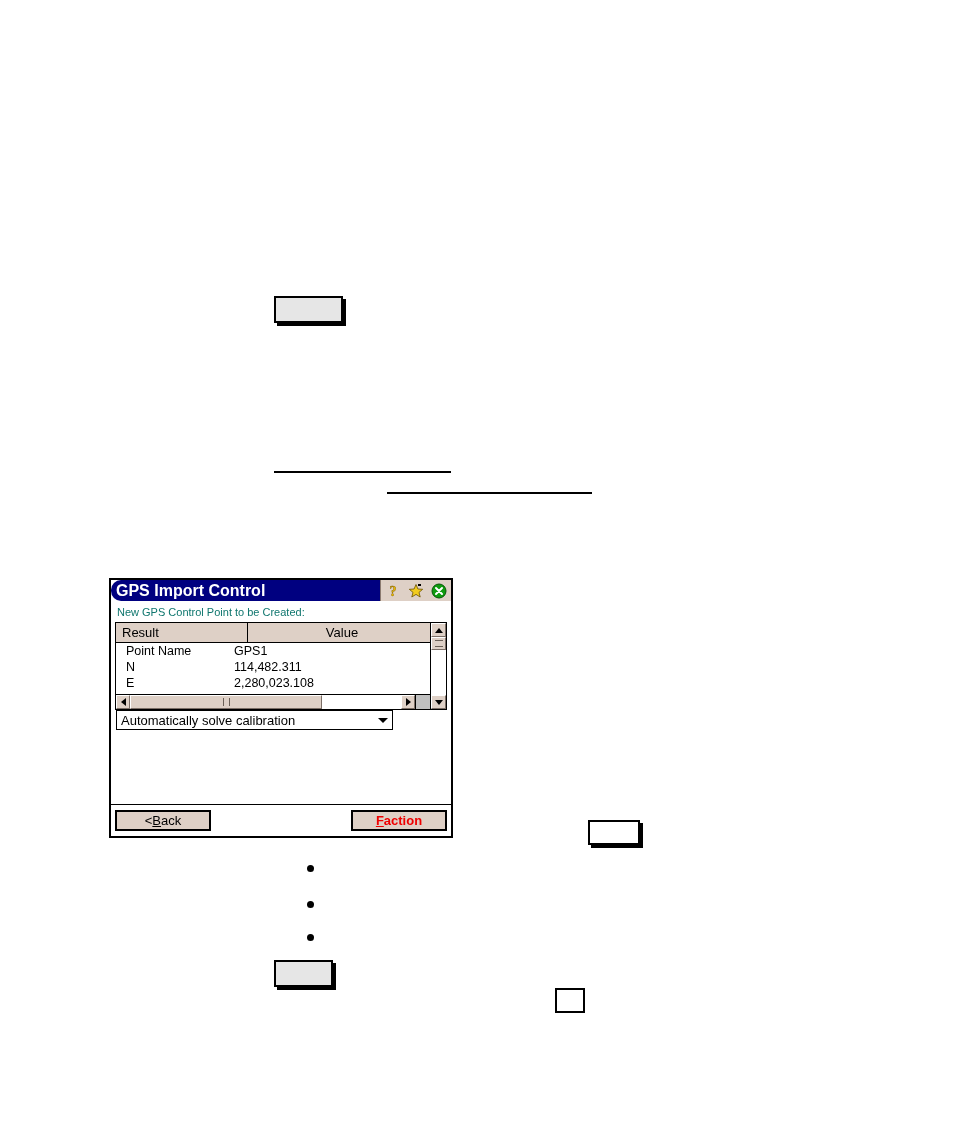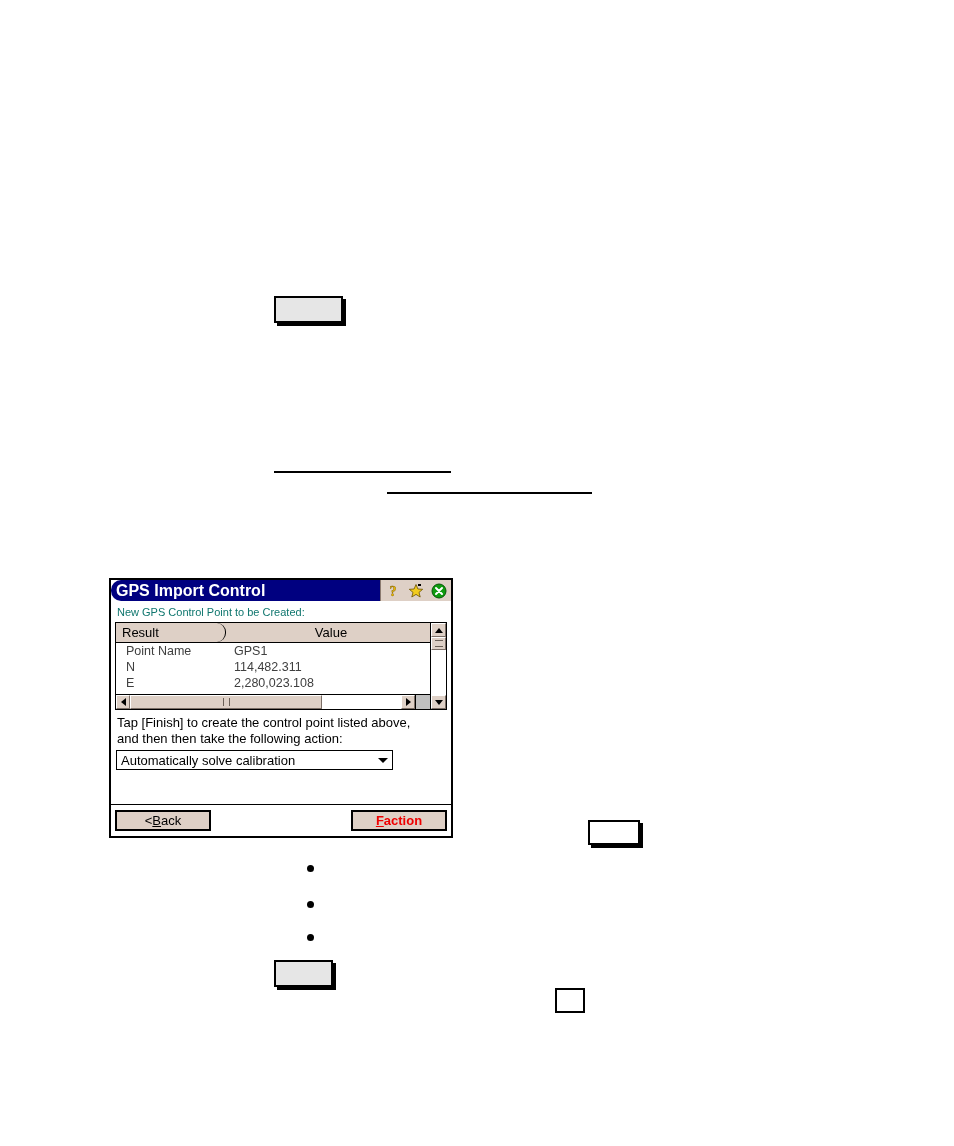--- a/index.html
+++ b/index.html
@@ -124,36 +124,36 @@
   }
   .gh-cell {
     font-size: 13px;
     line-height: 19px;
     padding-left: 6px;
     color: #000000;
     box-sizing: border-box;
     white-space: nowrap;
     overflow: hidden;
   }
-  .gh-cell.col1 { width: 110px; border-right: 1px solid #000000; border-radius: 9px; }
+  .gh-cell.col1 { width: 132px; border-right: 1px solid #000000; }
   .gh-cell.col2 { flex: 1; text-align: center; }
 
   .grid-rows {
     flex: 1;
     overflow: hidden;
     position: relative;
   }
   .grid-row {
     display: flex;
     height: 16px;
   }
   .gr-cell {
     font-size: 12.5px;
     line-height: 16px;
-    color: #404040;
+    color: #000000;
     box-sizing: border-box;
     white-space: nowrap;
     overflow: hidden;
   }
   .gr-cell.col1 { width: 110px; padding-left: 10px; }
   .gr-cell.col2 { flex: 1; padding-left: 8px; }
 
   
   .vscroll {
     width: 15px;
@@ -435,24 +435,20 @@
           <div class="sb-thumb-v">
             <div class="grip-h"></div>
           </div>
         </div>
         <div class="sb-btn">
           <div class="arrow-down"></div>
         </div>
       </div>
     </div>
 
-    <div class="instructions">
-      <div>Tap [Finish] to create the control point listed above,</div>
-      <div>and then then take the following action:</div>
-    </div>
 
     <div class="combo">
       <div class="combo-text">Automatically solve calibration</div>
       <div class="combo-arrow">
         <div class="arrow-dn-sm"></div>
       </div>
     </div>
 
   </div>
 

